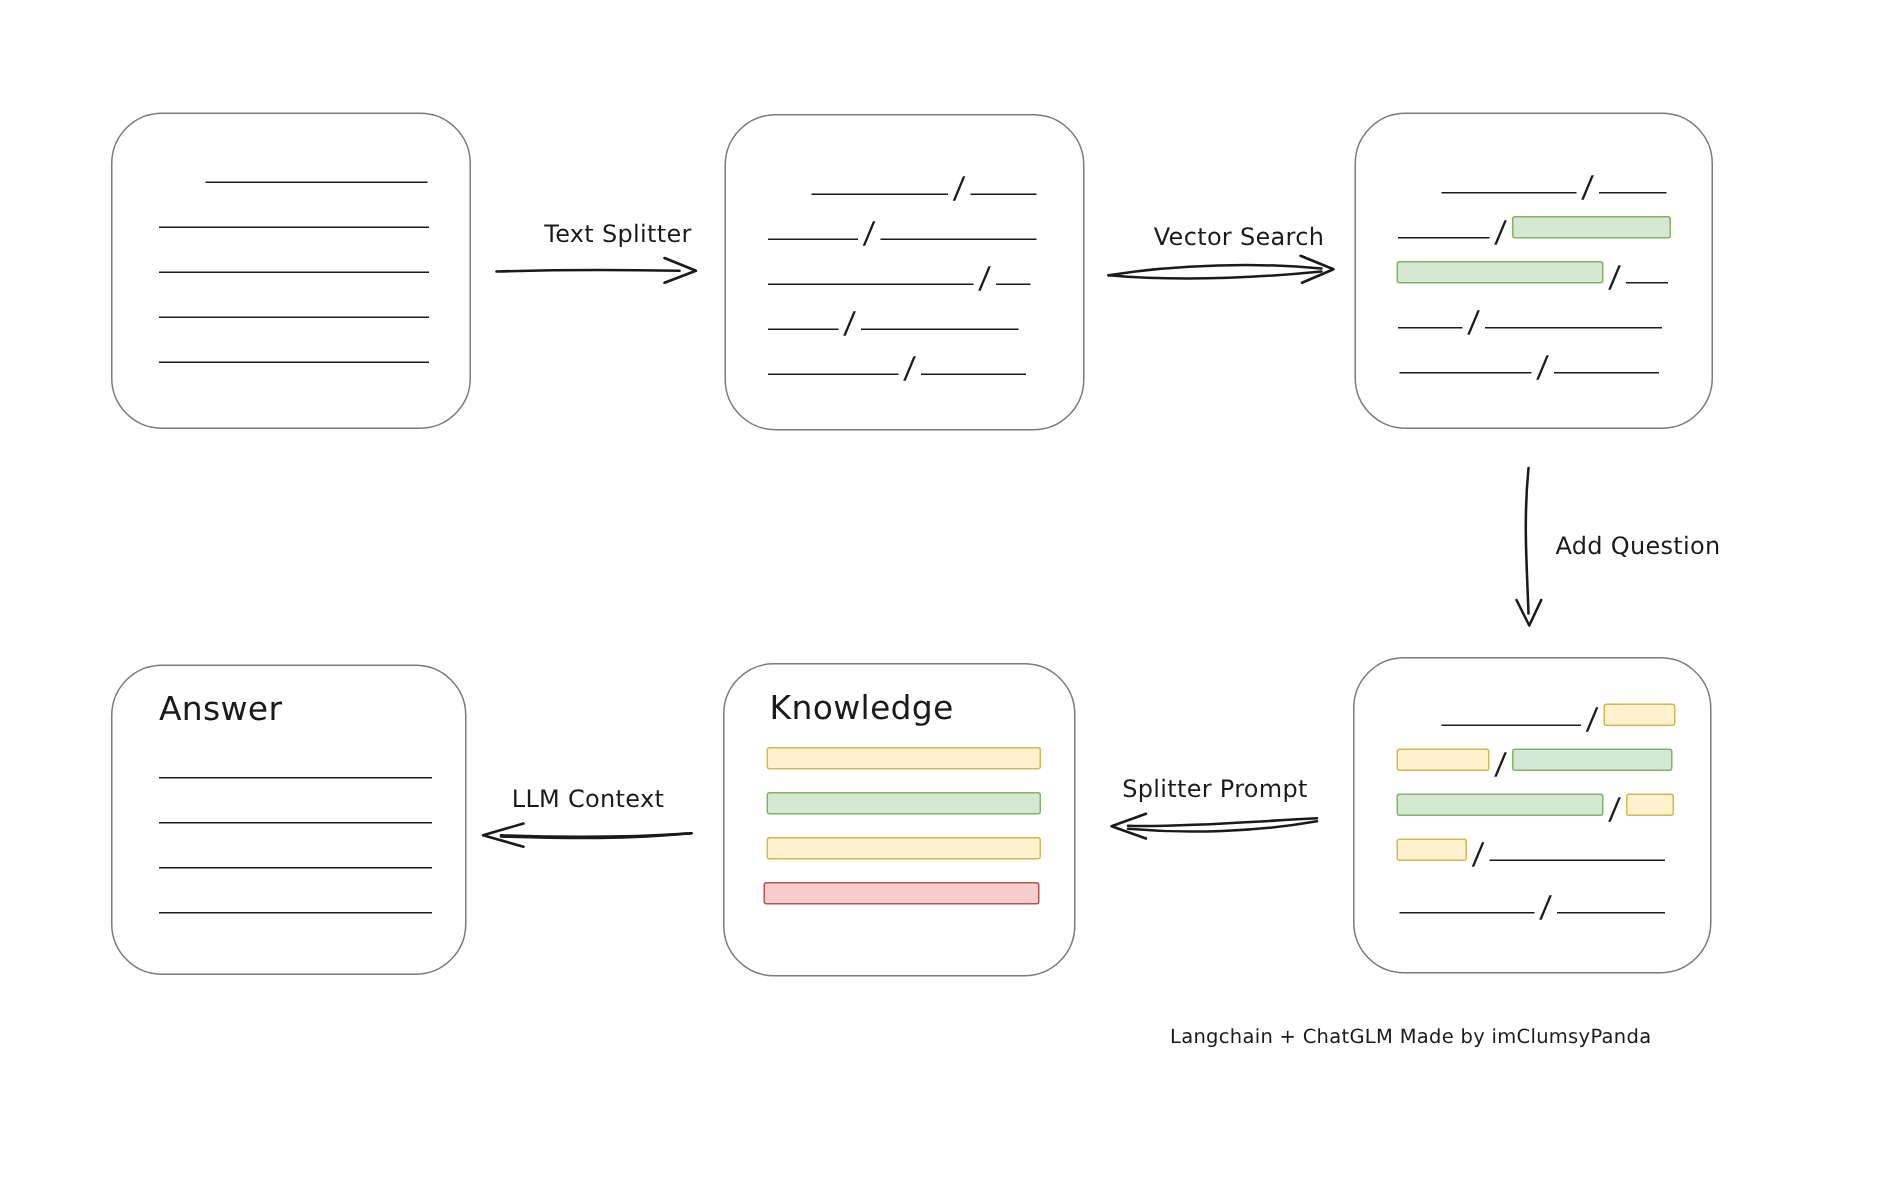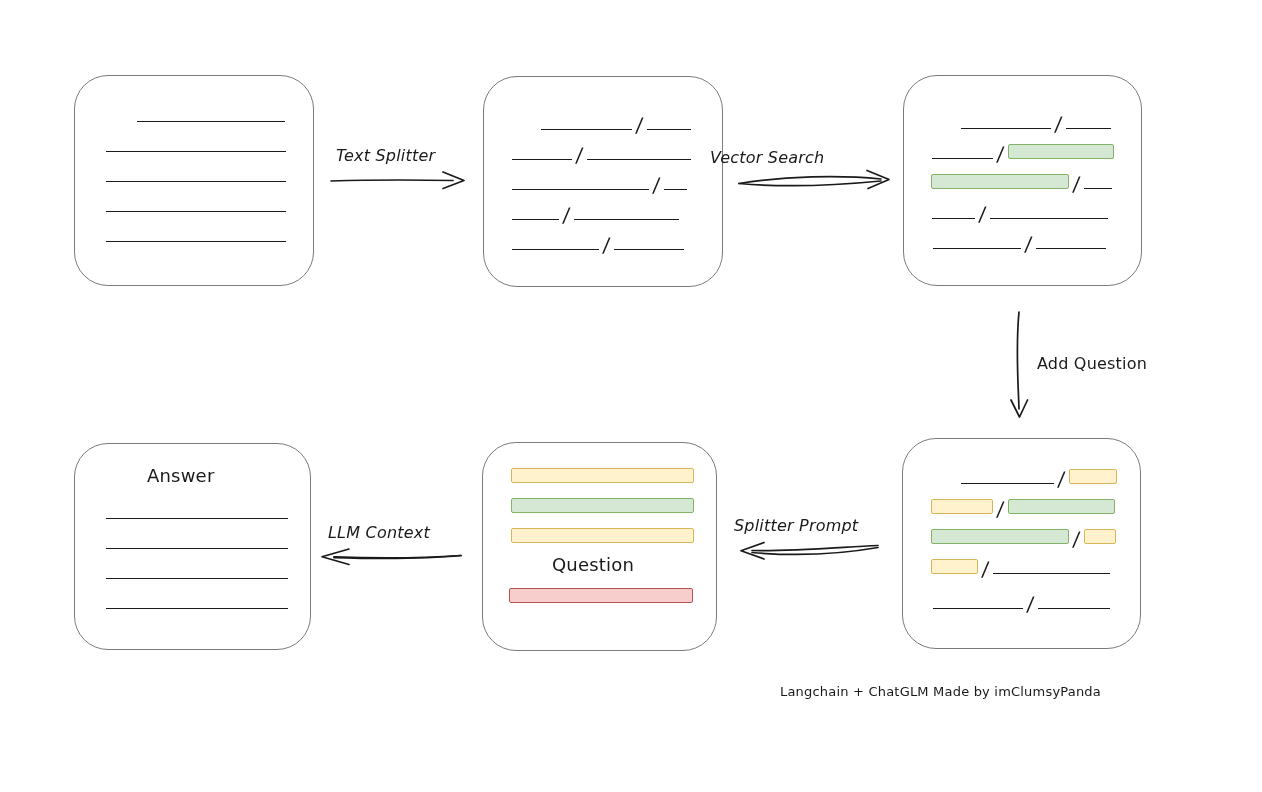--- a/index.html
+++ b/index.html
@@ -20,23 +20,23 @@
   .b-context .rows{padding-top:15px;}
   .b-prompt .rows,.b-answer .rows{padding-top:10px;}
   .row{display:flex;align-items:flex-end;height:30px;}
   .seg-gap{display:inline-block;height:1px;}
   .seg-line{display:inline-block;height:0;border-bottom:1.8px solid var(--ink);}
   .seg-slash{font-size:20px;line-height:0.9;margin:0 4px;transform:translateY(4px) skewX(-6deg);font-weight:500;}
   .seg-bar{display:inline-block;height:15px;box-sizing:border-box;border-radius:2px;}
   .bar-green{background:var(--green-fill);border:1.6px solid var(--green-border);}
   .bar-yellow{background:var(--yellow-fill);border:1.6px solid var(--yellow-border);}
   .bar-red{background:var(--red-fill);border:1.6px solid var(--red-border);}
-  .seg-text{font-size:18px;letter-spacing:.2px;transform:translateY(2px);white-space:nowrap;margin-left:41px;}
+  .seg-text{font-size:22px;letter-spacing:.2px;transform:translateY(2px);white-space:nowrap;}
   .arrow-label{position:absolute;font-size:16px;letter-spacing:.2px;white-space:nowrap;}
-  .centered{font-style:italic;}
+  .centered{text-align:center;}
   .caption{position:absolute;left:780px;top:684px;font-size:13px;letter-spacing:.2px;white-space:nowrap;}
 </style>
 </head>
 <body>
 
 <div class="canvas">
 
   <svg class="arrows" viewBox="0 0 1262 792" xmlns="http://www.w3.org/2000/svg">
     <g>
       <path d="M331,181 C380,179.5 425,180 453,180.5"></path>
@@ -189,34 +189,34 @@
           <span class="seg-line" style="width: 90px;"></span>
           <span class="seg-slash">/</span>
           <span class="seg-line" style="width: 72px;"></span>
         </div>
       </div>
   </div>
 
   <div class="box b-prompt" style="left:482px;top:442px;width:235px;height:209px;">
     <div class="rows">
         <div class="row">
+          <span class="seg-gap" style="width: 30px;"></span>
+          <span class="seg-text">Knowledge</span>
+        </div>
+        <div class="row">
           <span class="seg-gap" style="width: 28px;"></span>
           <span class="seg-bar bar-yellow" style="width: 183px;"></span>
         </div>
         <div class="row">
           <span class="seg-gap" style="width: 28px;"></span>
           <span class="seg-bar bar-green" style="width: 183px;"></span>
         </div>
         <div class="row">
           <span class="seg-gap" style="width: 28px;"></span>
           <span class="seg-bar bar-yellow" style="width: 183px;"></span>
-        </div>
-        <div class="row">
-          <span class="seg-gap" style="width: 28px;"></span>
-          <span class="seg-text">Question</span>
         </div>
         <div class="row">
           <span class="seg-gap" style="width: 26px;"></span>
           <span class="seg-bar bar-red" style="width: 184px;"></span>
         </div>
       </div>
   </div>
 
   <div class="box b-answer" style="left:74px;top:443px;width:237px;height:207px;">
     <div class="rows">
@@ -237,20 +237,20 @@
           <span class="seg-line" style="width: 182px;"></span>
         </div>
         <div class="row">
           <span class="seg-gap" style="width: 31px;"></span>
           <span class="seg-line" style="width: 182px;"></span>
         </div>
       </div>
   </div>
 
   <div class="arrow-label centered" style="left:336px;top:146px;width:152px;">Text Splitter</div>
-  <div class="arrow-label centered" style="left:710px;top:148px;width:152px;">Vector Search</div>
+  <div class="arrow-label centered" style="left:750px;top:148px;width:152px;">Vector Search</div>
   <div class="arrow-label" style="left:1037px;top:354px;">Add Question</div>
   <div class="arrow-label centered" style="left:734px;top:516px;width:152px;">Splitter Prompt</div>
   <div class="arrow-label centered" style="left:328px;top:523px;width:128px;">LLM Context</div>
 
   <div class="caption">Langchain + ChatGLM Made by imClumsyPanda</div>
 
 </div>
 
 </body></html>

